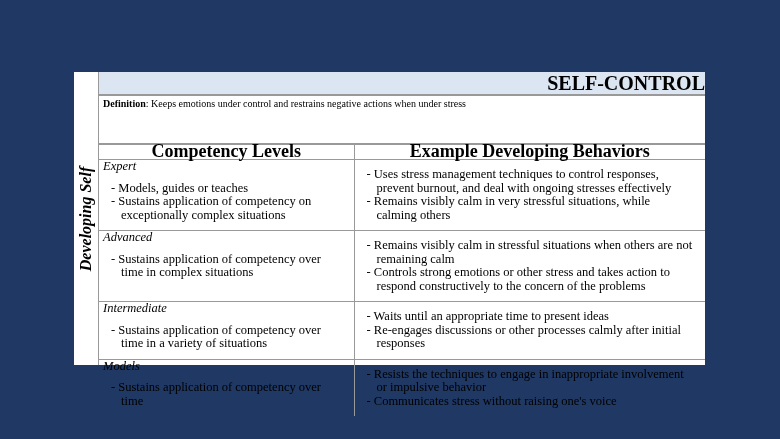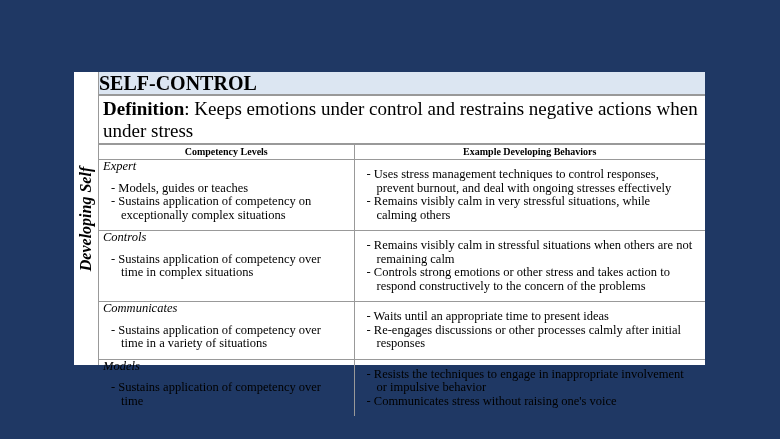--- a/index.html
+++ b/index.html
@@ -16,29 +16,29 @@
     border-right:1px solid #999; box-sizing:border-box;
   }
   .side span {
     position:absolute; left:50%; top:50%;
     transform:translate(-50%,-50%) rotate(-90deg);
     white-space:nowrap; font-weight:bold; font-style:italic; font-size:16px;
   }
   .main { position:absolute; left:25px; top:0; width:606px; height:293px; }
   .title {
     height:22px; background:#dce6f2; border-bottom:2px solid #999;
-    text-align:left; font-weight:bold; font-size:20px; line-height:22px;
+    text-align:right; font-weight:bold; font-size:20px; line-height:22px;
   }
-  .def { height:48px; font-size:19px; padding:2px 4px; box-sizing:border-box; border-bottom:1px solid #999; }
+  .def { height:48px; font-size:10px; padding:2px 4px; box-sizing:border-box; border-bottom:1px solid #999; }
   .def b { font-weight:bold; }
   table { border-collapse:collapse; width:606px; table-layout:fixed; font-size:12.5px; line-height:13.5px; }
   td, th { border:1px solid #999; vertical-align:top; padding:0 4px; }
   tr td:first-child, tr th:first-child { border-left:none; }
   tr td:last-child, tr th:last-child { border-right:none; }
-  th { font-weight:bold; text-align:center; height:14px; font-size:10px; }
+  th { font-weight:bold; text-align:center; height:14px; font-size:18px; }
   .lvl { font-style:italic; display:block; }
   ul { list-style:none; margin:8px; padding:0; }
   li { padding-left:10px; text-indent:-10px; }
   li::before { content:"- "; }
   .r1 td { height:58px; } .r2 td { height:58px; } .r3 td { height:43px; } .r4 td { height:43px; }
 </style>
 </head>
 <body>
 
 <div class="sheet">
@@ -70,35 +70,35 @@
             </td>
         <td>
               <ul>
                 <li>Uses stress management techniques to control responses, prevent burnout, and deal with ongoing stresses effectively</li>
                 <li>Remains visibly calm in very stressful situations, while calming others</li>
               </ul>
             </td>
       </tr>
       <tr class="r2">
         <td>
-              <span class="lvl">Controls</span>
+              <span class="lvl">Advanced</span>
           <ul>
                 <li>Sustains application of competency over time in complex situations</li>
               </ul>
             </td>
         <td>
               <ul>
                 <li>Remains visibly calm in stressful situations when others are not remaining calm</li>
                 <li>Controls strong emotions or other stress and takes action to respond constructively to the concern of the problems</li>
               </ul>
             </td>
       </tr>
       <tr class="r3">
         <td>
-              <span class="lvl">Communicates</span>
+              <span class="lvl">Intermediate</span>
           <ul>
                 <li>Sustains application of competency over time in a variety of situations</li>
               </ul>
             </td>
         <td>
               <ul>
                 <li>Waits until an appropriate time to present ideas</li>
                 <li>Re-engages discussions or other processes calmly after initial responses</li>
               </ul>
             </td>

